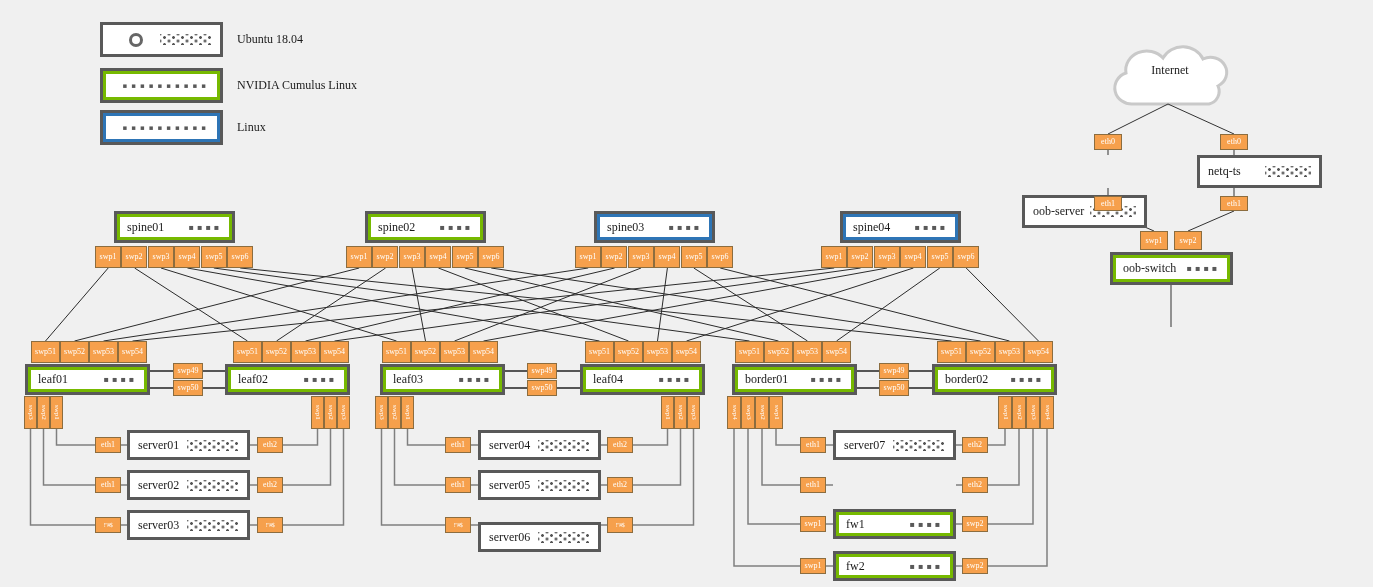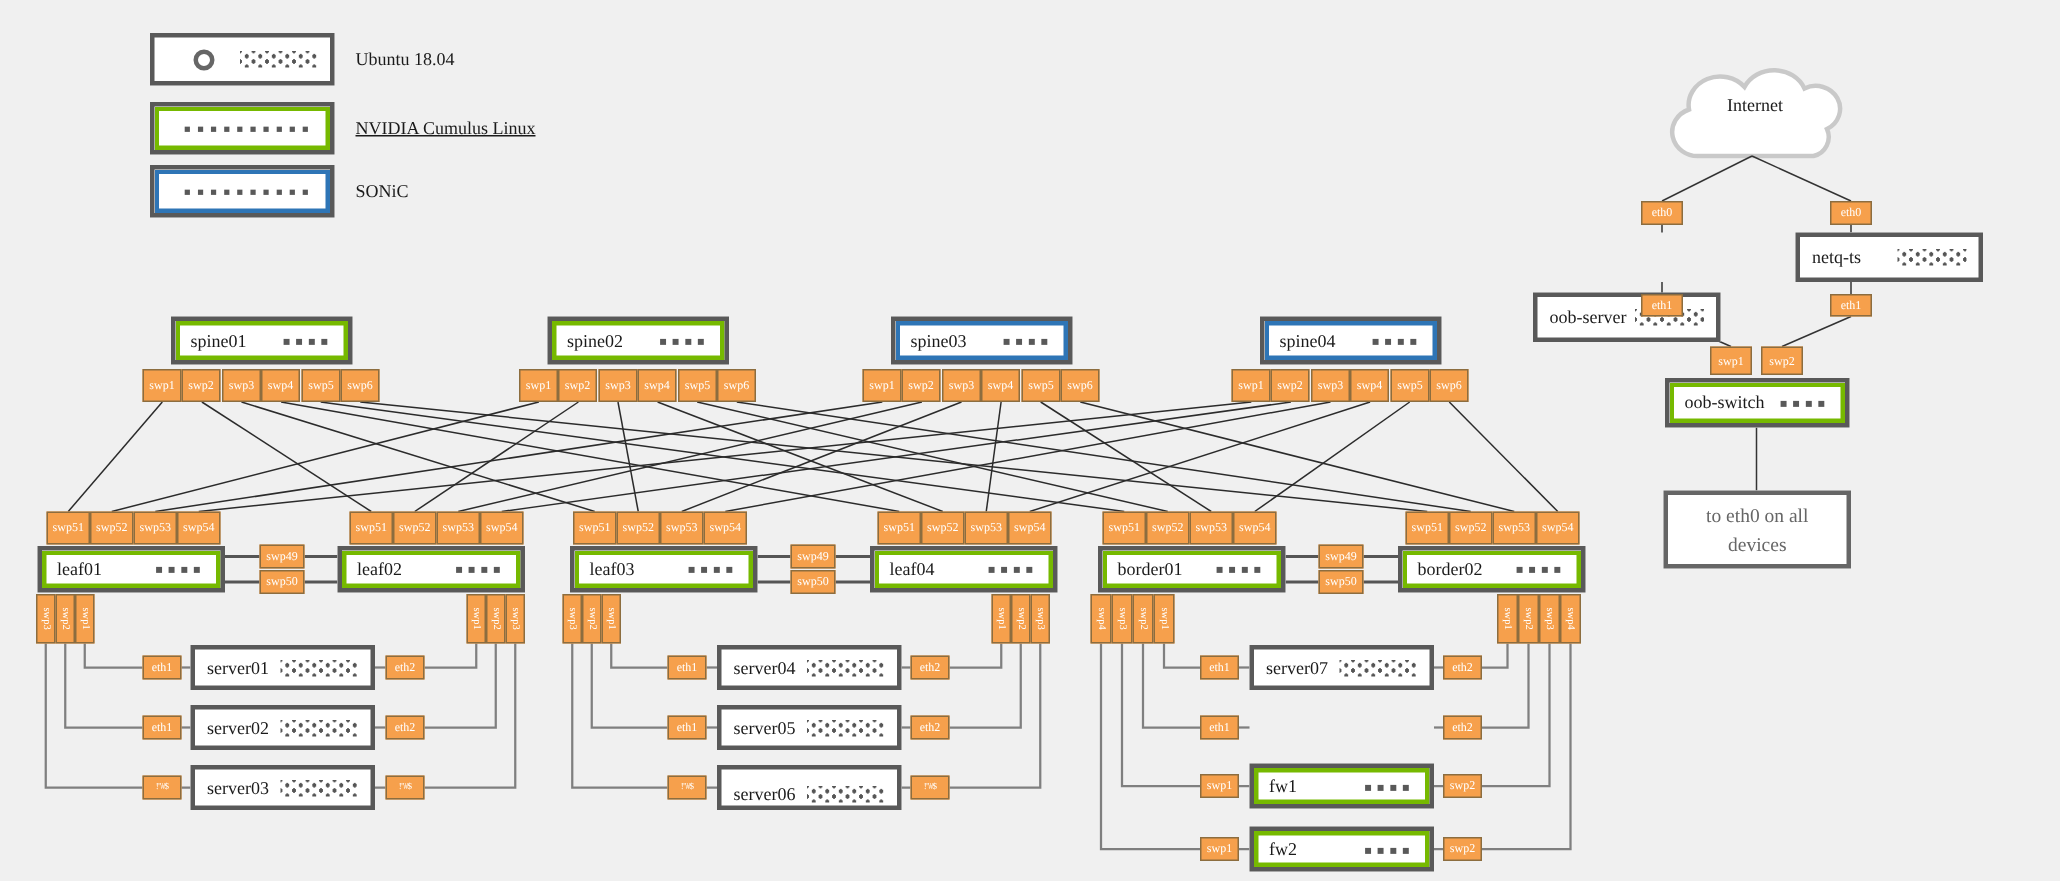--- a/index.html
+++ b/index.html
@@ -145,28 +145,28 @@
         <div class="dots2"></div>
       </div>
     </div>
     <div class="txt" style="left: 237px; top: 32px; width: 200px; height: 15px; position: absolute;">Ubuntu 18.04</div>
     <div class="box cumulus" style="left: 100px; top: 68px; width: 123px; height: 35px; position: absolute;">
       <div class="face">
         <span class="lbl"></span>
         <span class="sqdots10">▪▪▪▪▪▪▪▪▪▪</span>
       </div>
     </div>
-    <div class="txt" style="left: 237px; top: 78px; width: 200px; height: 15px; position: absolute; text-decoration: underline;">NVIDIA Cumulus Linux</div>
+    <div class="txt" style="left: 237px; top: 78px; width: 200px; height: 15px; position: absolute;">NVIDIA Cumulus Linux</div>
     <div class="box sonic" style="left: 100px; top: 110px; width: 123px; height: 35px; position: absolute;">
       <div class="face">
         <span class="lbl"></span>
         <span class="sqdots10">▪▪▪▪▪▪▪▪▪▪</span>
       </div>
     </div>
-    <div class="txt" style="left: 237px; top: 120px; width: 200px; height: 15px; position: absolute;">SONiC</div>
+    <div class="txt" style="left: 237px; top: 120px; width: 200px; height: 15px; position: absolute;">Linux</div>
     <div class="box cumulus" style="left: 114px; top: 211px; width: 121px; height: 32px; position: absolute;">
       <div class="face">
         <span class="lbl">spine01</span>
         <span class="sqdots">▪▪▪▪</span>
       </div>
     </div>
     <div class="port" style="left: 95px; top: 246px; width: 26px; height: 22px; position: absolute;">swp1</div>
     <div class="port" style="left: 121px; top: 246px; width: 26px; height: 22px; position: absolute;">swp2</div>
     <div class="port" style="left: 148px; top: 246px; width: 26px; height: 22px; position: absolute;">swp3</div>
     <div class="port" style="left: 174px; top: 246px; width: 26px; height: 22px; position: absolute;">swp4</div>
@@ -320,21 +320,21 @@
     <div class="port" style="left: 607px; top: 437px; width: 26px; height: 16px; position: absolute;">eth2</div>
     <div class="port" style="left: 445px; top: 477px; width: 26px; height: 16px; position: absolute;">eth1</div>
     <div class="box ubuntu" style="left: 478px; top: 470px; width: 123px; height: 30px; position: absolute;">
       <div class="face">
         <span class="lbl">server05</span>
         <div class="dots2"></div>
       </div>
     </div>
     <div class="port" style="left: 607px; top: 477px; width: 26px; height: 16px; position: absolute;">eth2</div>
     <div class="port tiny" style="left: 445px; top: 517px; width: 26px; height: 16px; position: absolute;">!"#$</div>
-    <div class="box ubuntu" style="left: 478px; top: 510px; width: 123px; height: 30px; position: absolute; align-items: flex-end;">
+    <div class="box ubuntu" style="left: 478px; top: 522px; width: 123px; height: 30px; position: absolute;">
       <div class="face">
         <span class="lbl">server06</span>
         <div class="dots2"></div>
       </div>
     </div>
     <div class="port tiny" style="left: 607px; top: 517px; width: 26px; height: 16px; position: absolute;">!"#$</div>
     <div class="port vert" style="left: 727px; top: 396px; width: 14px; height: 33px; position: absolute;">swp4</div>
     <div class="port vert" style="left: 741px; top: 396px; width: 14px; height: 33px; position: absolute;">swp3</div>
     <div class="port vert" style="left: 755px; top: 396px; width: 14px; height: 33px; position: absolute;">swp2</div>
     <div class="port vert" style="left: 769px; top: 396px; width: 14px; height: 33px; position: absolute;">swp1</div>
@@ -386,18 +386,13 @@
     <div class="port" style="left: 1094px; top: 196px; width: 28px; height: 15px; position: absolute;">eth1</div>
     <div class="port" style="left: 1220px; top: 196px; width: 28px; height: 15px; position: absolute;">eth1</div>
     <div class="port" style="left: 1140px; top: 231px; width: 28px; height: 19px; position: absolute;">swp1</div>
     <div class="port" style="left: 1174px; top: 231px; width: 28px; height: 19px; position: absolute;">swp2</div>
     <div class="box cumulus" style="left: 1110px; top: 252px; width: 123px; height: 33px; position: absolute;">
       <div class="face">
         <span class="lbl">oob-switch</span>
         <span class="sqdots">▪▪▪▪</span>
       </div>
     </div>
-    <div class="box note note-box" style="left: 1109px; top: 327px; width: 125px; height: 52px; position: absolute;">
-      <div class="face">
-        <span class="lbl">to eth0 on all devices</span>
-      </div>
-    </div>
   </div>
 
 </body></html>

